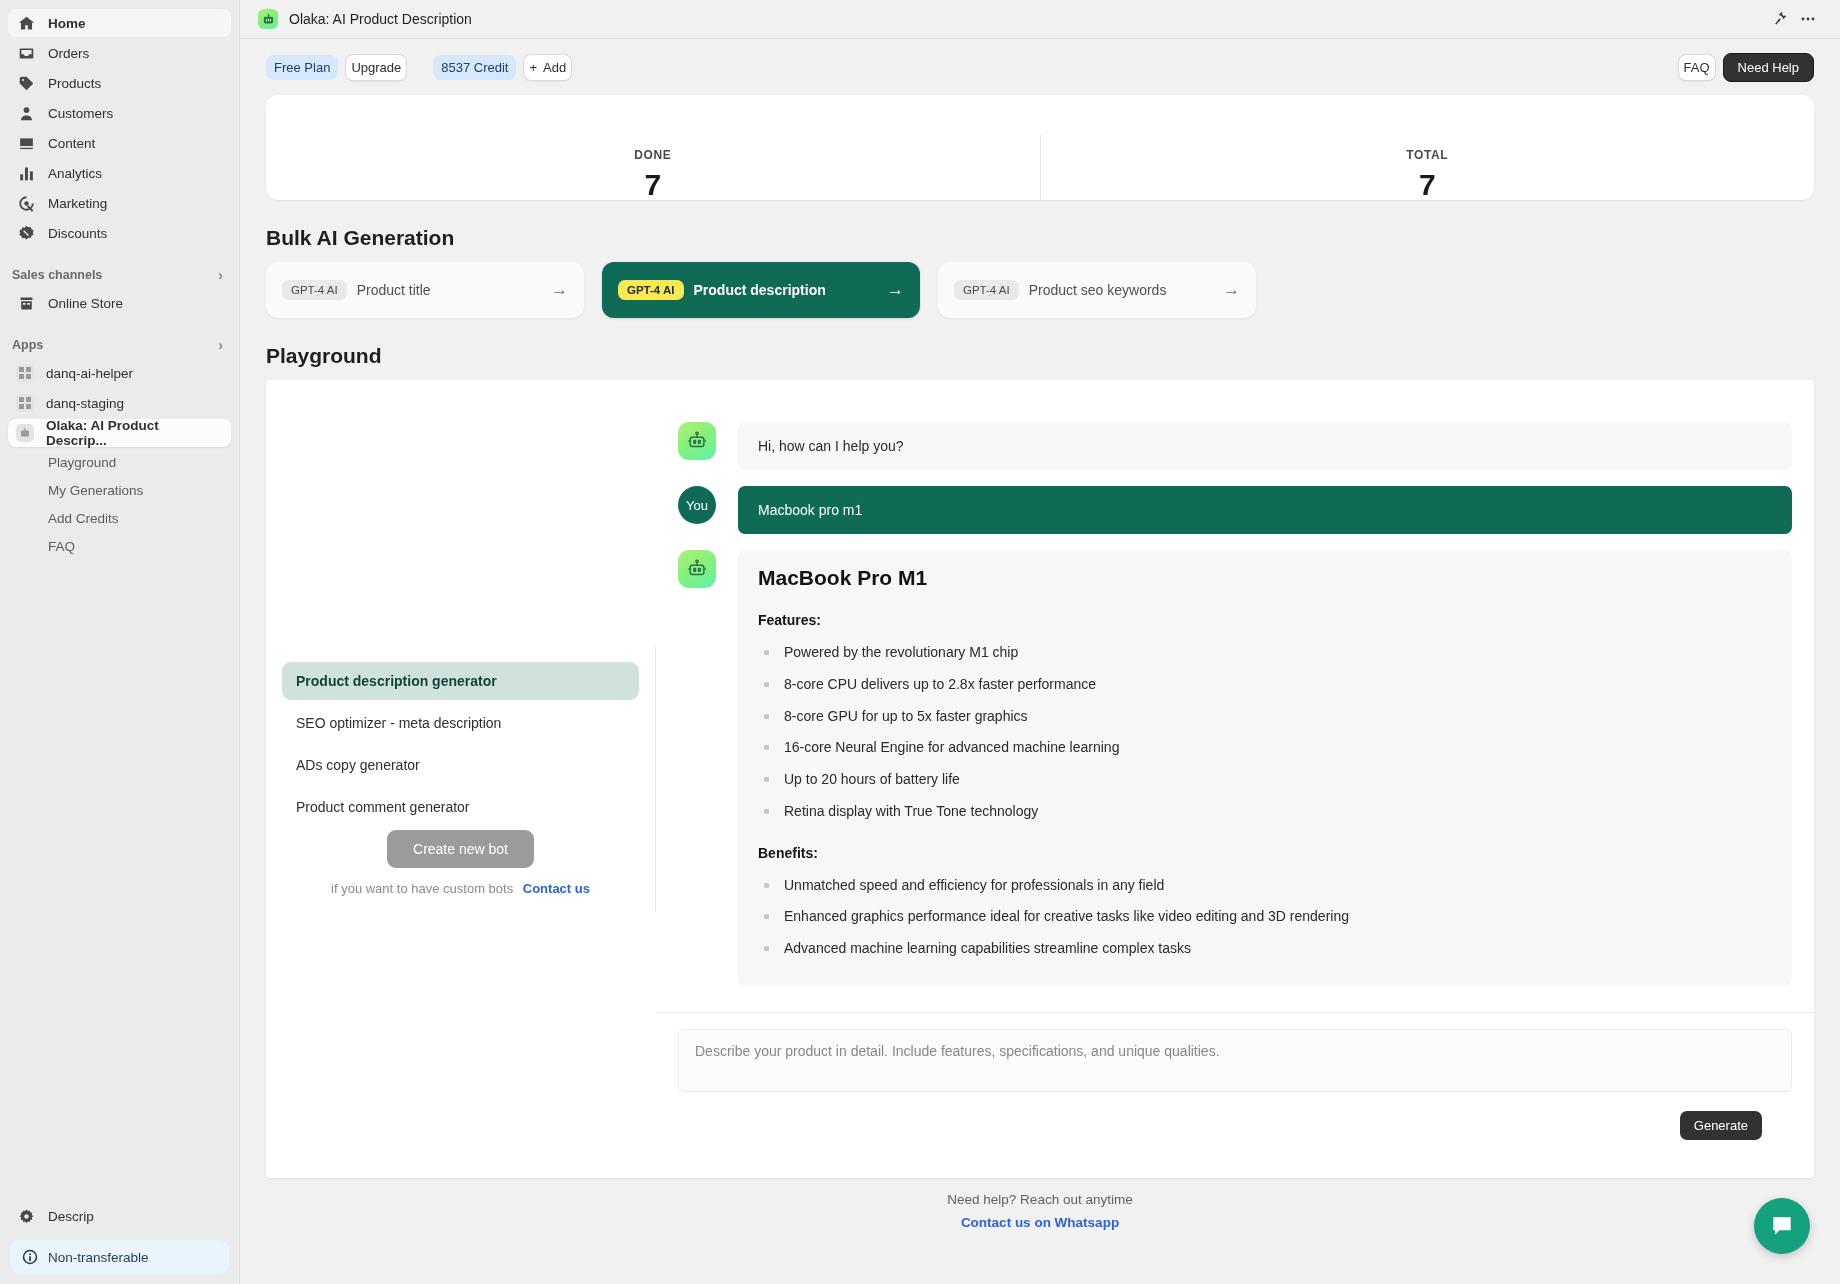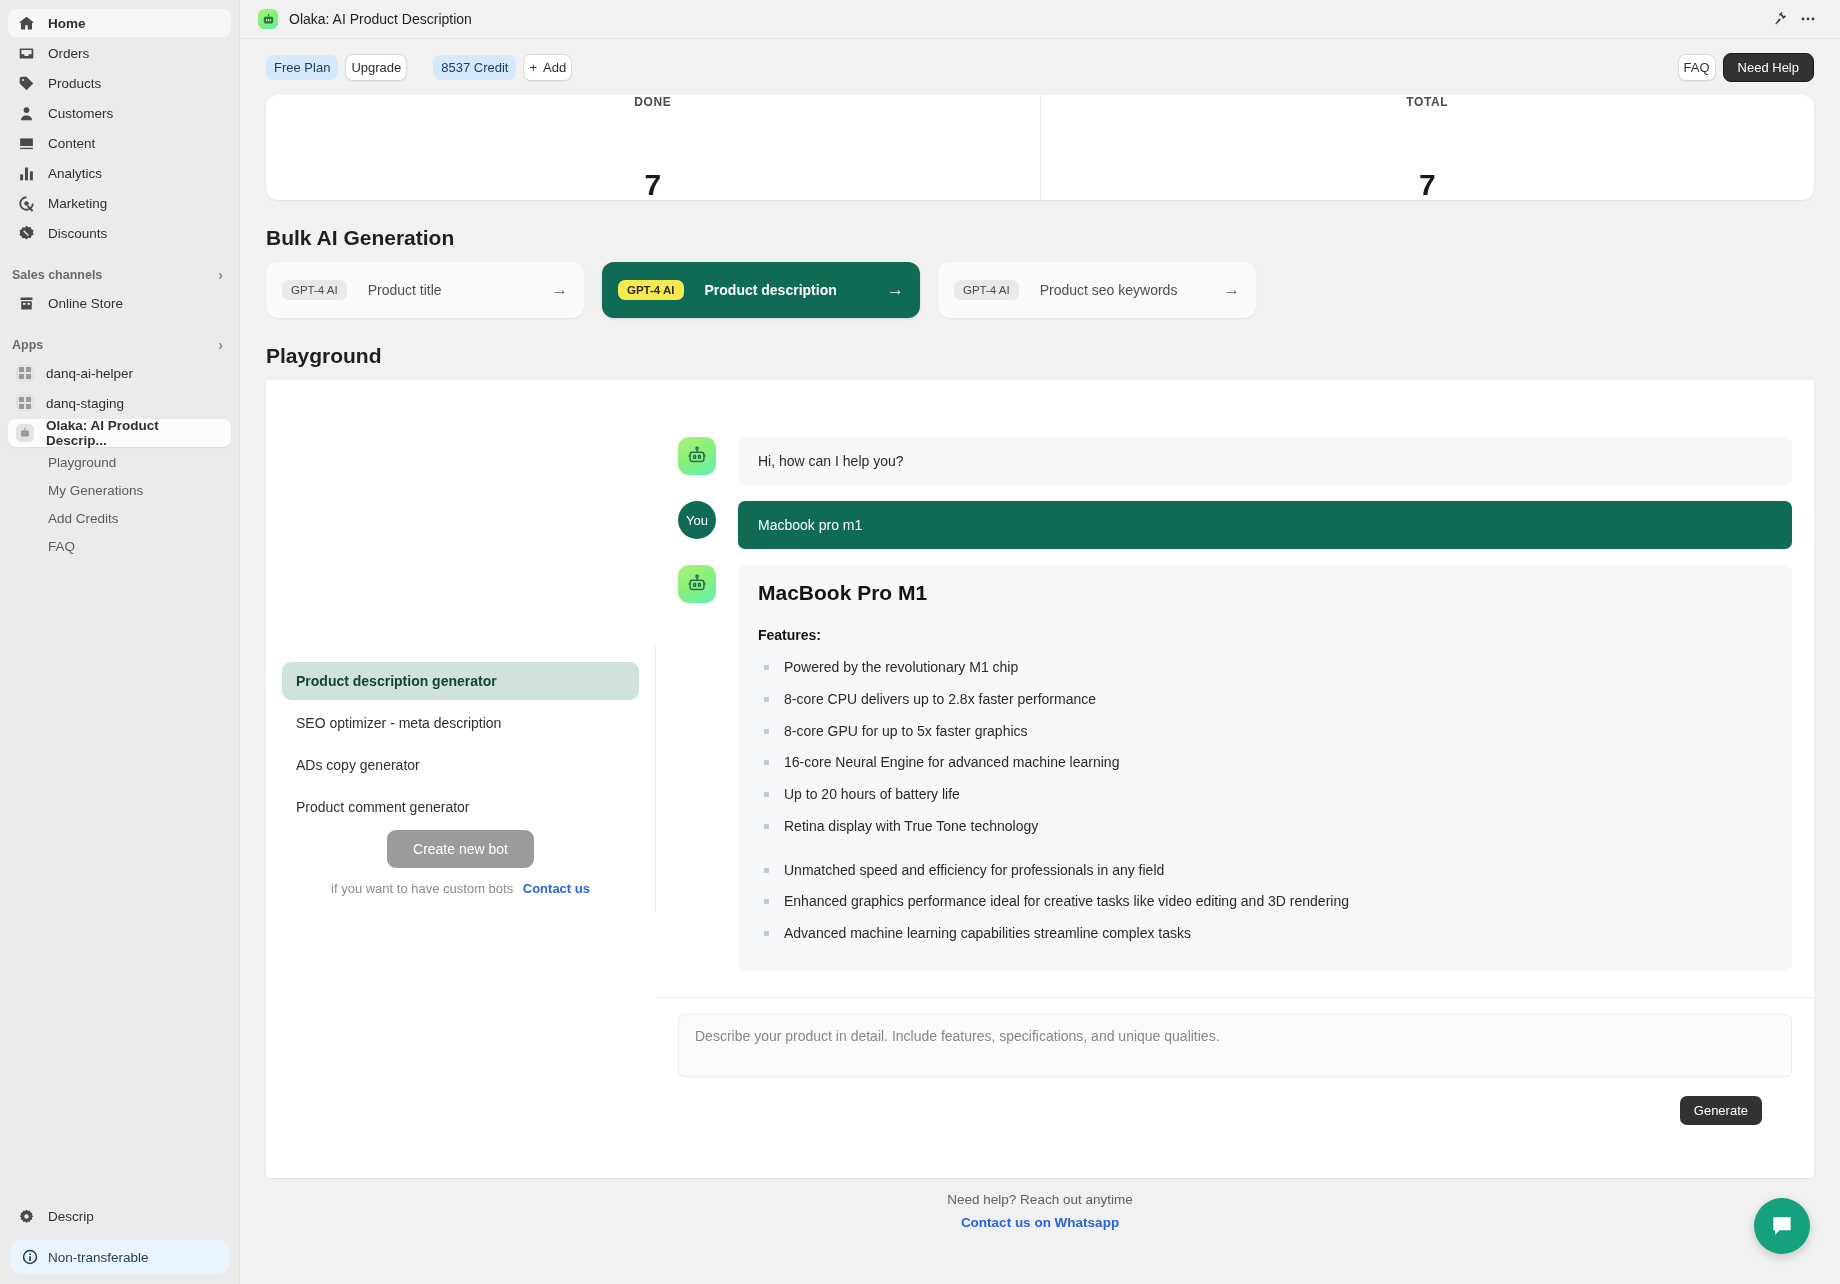--- a/index.html
+++ b/index.html
@@ -95,31 +95,31 @@
   .gap12 { width: 7px; } .gap28 { width: 26px; } .grow { flex: 1; }
   .plusrow { display: inline-flex; align-items: center; gap: 6px; }
 
   .content { padding: 0 26px; }
 
   
   .stats {
     background: #fff; border-radius: 12px; display: flex;
     box-shadow: 0 1px 2px rgba(0,0,0,.07); overflow: hidden; height: 105px;
   }
-  .stat { flex: 1; display: flex; flex-direction: column; align-items: center; justify-content: space-between; gap: 16px; }
+  .stat { flex: 1; display: flex; flex-direction: column; align-items: center; justify-content: flex-end; gap: 8px; margin-top: 40px; }
   .stat + .stat { border-left: 1px solid #e8e8e8; }
   .stat .lbl { font-size: 12px; letter-spacing: .6px; color: #4a4a4a; font-weight: 600; }
   .stat .val { font-size: 30px; font-weight: 600; color: #1a1a1a; line-height: 1; }
 
   .sect-title { font-size: 21px; font-weight: 700; color: #1f1f1f; margin: 26px 0 12px 0; }
 
   .bulk-row { display: flex; gap: 18px; }
   .bulk-card {
     flex: 0 0 318px; height: 56px; background: #fafafa; border-radius: 12px;
-    display: flex; align-items: center; padding: 0 16px; gap: 21px;
+    display: flex; align-items: center; padding: 0 16px; gap: 10px;
     box-shadow: 0 1px 2px rgba(0,0,0,.06); cursor: pointer;
   }
   .bulk-card.sel { background: #0f6b55; box-shadow: 0 1px 3px rgba(0,0,0,.13); }
   .badge-gpt { font-size: 11.5px; color: #4a4a4a; background: #e9e9e9; border-radius: 7px; padding: 4px 9px; white-space: nowrap; }
   .bulk-card.sel .badge-gpt { background: #f7e94f; color: #2b2b2b; font-weight: 700; }
   .bulk-label { font-size: 14px; color: #4f4f4f; }
   .bulk-card.sel .bulk-label { color: #fff; font-weight: 700; }
   .arrow { margin-left: auto; font-size: 17px; color: #6b6b6b; }
   .bulk-card.sel .arrow { color: #fff; }
 
@@ -496,20 +496,21 @@
                 <h3>MacBook Pro M1</h3>
                 <p class="sub">Features:</p>
                 <ul>
                   <li>Powered by the revolutionary M1 chip</li>
                   <li>8-core CPU delivers up to 2.8x faster performance</li>
                   <li>8-core GPU for up to 5x faster graphics</li>
                   <li>16-core Neural Engine for advanced machine learning</li>
                   <li>Up to 20 hours of battery life</li>
                   <li>Retina display with True Tone technology</li>
                 </ul>
+                <p class="sub">Benefits:</p>
                 <ul>
                   <li>Unmatched speed and efficiency for professionals in any field</li>
                   <li>Enhanced graphics performance ideal for creative tasks like video editing and 3D rendering</li>
                   <li>Advanced machine learning capabilities streamline complex tasks</li>
                 </ul>
               </div>
             </div>
 
           </div>
 

